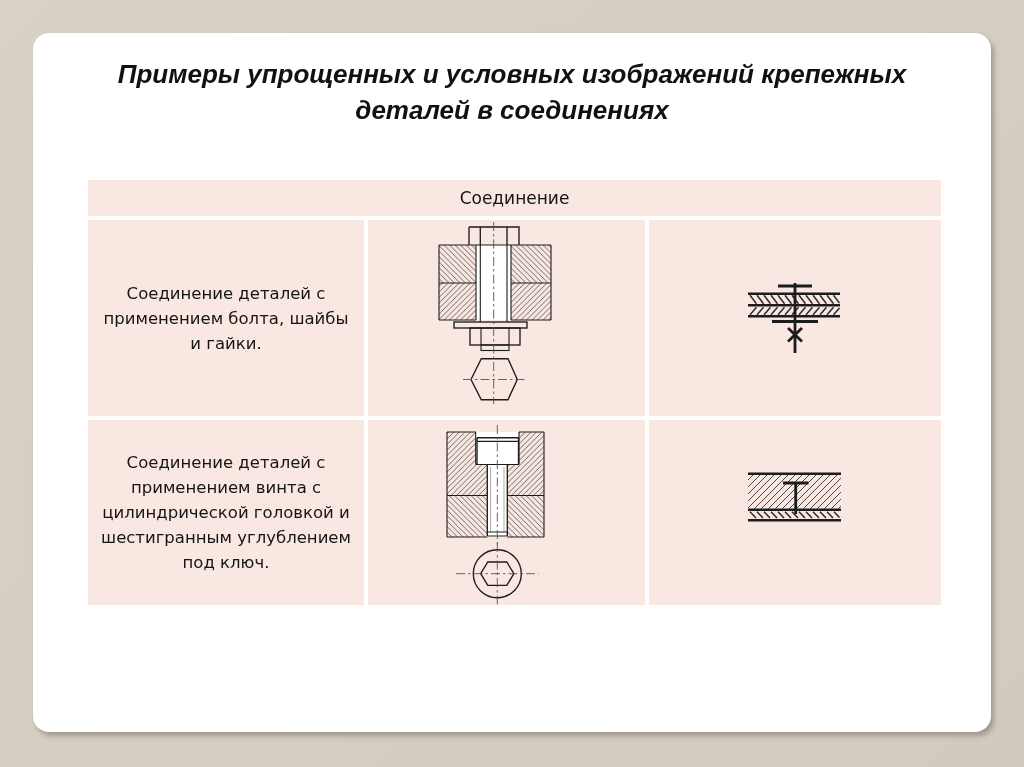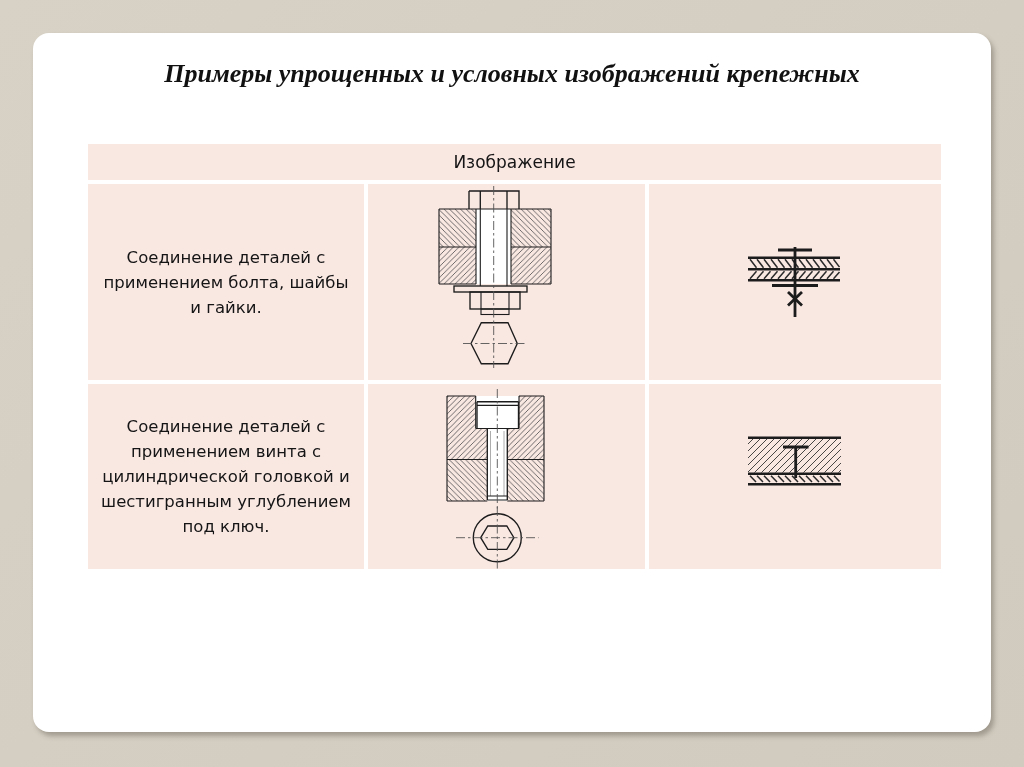--- a/index.html
+++ b/index.html
@@ -13,21 +13,21 @@
     --line-color:#1c1c1c;
     --centerline-color:#555555;
     --hatch-color:#4a4a4a;
     --shadow-color:rgba(100,92,80,.45);
   }
   *{margin:0;padding:0;box-sizing:border-box}
   html,body{width:1024px;height:767px;overflow:hidden;font-family:"DejaVu Sans","Liberation Sans",sans-serif}
   .page{position:relative;width:1024px;height:767px;background:linear-gradient(135deg,var(--page-bg) 0%,var(--page-bg-2) 100%)}
   .card{position:absolute;left:33px;top:33px;width:958px;height:699px;background:var(--card-bg);
         border-radius:16px;box-shadow:3px 4px 5px var(--shadow-color)}
-  .title{padding-top:23px;text-align:center;font-family:Liberation Serif, serif;
+  .title{padding-top:23px;text-align:center;font-family:Liberation Sans, sans-serif;
          font-weight:bold;font-style:italic;font-size:26px;line-height:36px;color:var(--title-color)}
   table{margin:48px 0 0 51px;width:861px;table-layout:fixed;border-collapse:separate;border-spacing:4px;background:transparent}
   td{background:var(--cell-bg);color:var(--text-color);text-align:center;vertical-align:middle}
   .h-row td{height:36px;font-size:17px}
   .r1 td{height:196px}
   .r2 td{height:164px}
   td.char{font-size:16.5px;line-height:25px;padding:0 13px}
   td.draw svg{display:block;margin:0 auto}
   .shift-l12{transform:translate(-12px,-4px)}
   .shift-l10{transform:translate(-10px,5px)}
@@ -44,31 +44,32 @@
   .wh{fill:#ffffff;stroke:none}
 </style>
 </head>
 <body>
 
 <div class="page">
   <div class="card">
 
     <div class="title">
       <div>Примеры упрощенных и условных изображений  крепежных</div>
+      <div>деталей в соединениях</div>
     </div>
 
     <table>
       <colgroup>
           <col style="width:276px">
           <col style="width:277px">
           <col style="width:292px">
         </colgroup>
       <tbody>
           <tr class="h-row">
-        <td colspan="3">Изображение</td>
+        <td colspan="3">Соединение</td>
       </tr>
 
       <tr class="r1">
         <td class="char">Соединение деталей с применением болта, шайбы и гайки.</td>
         <td class="draw">
           <svg class="shift-l12" width="125" height="185" viewBox="0 0 125 185">
             <defs>
               <pattern id="h1a" width="5.5" height="5.5" patternUnits="userSpaceOnUse">
                 <path class="hp" d="M-1,-1 L6.5,6.5"></path>
               </pattern>

